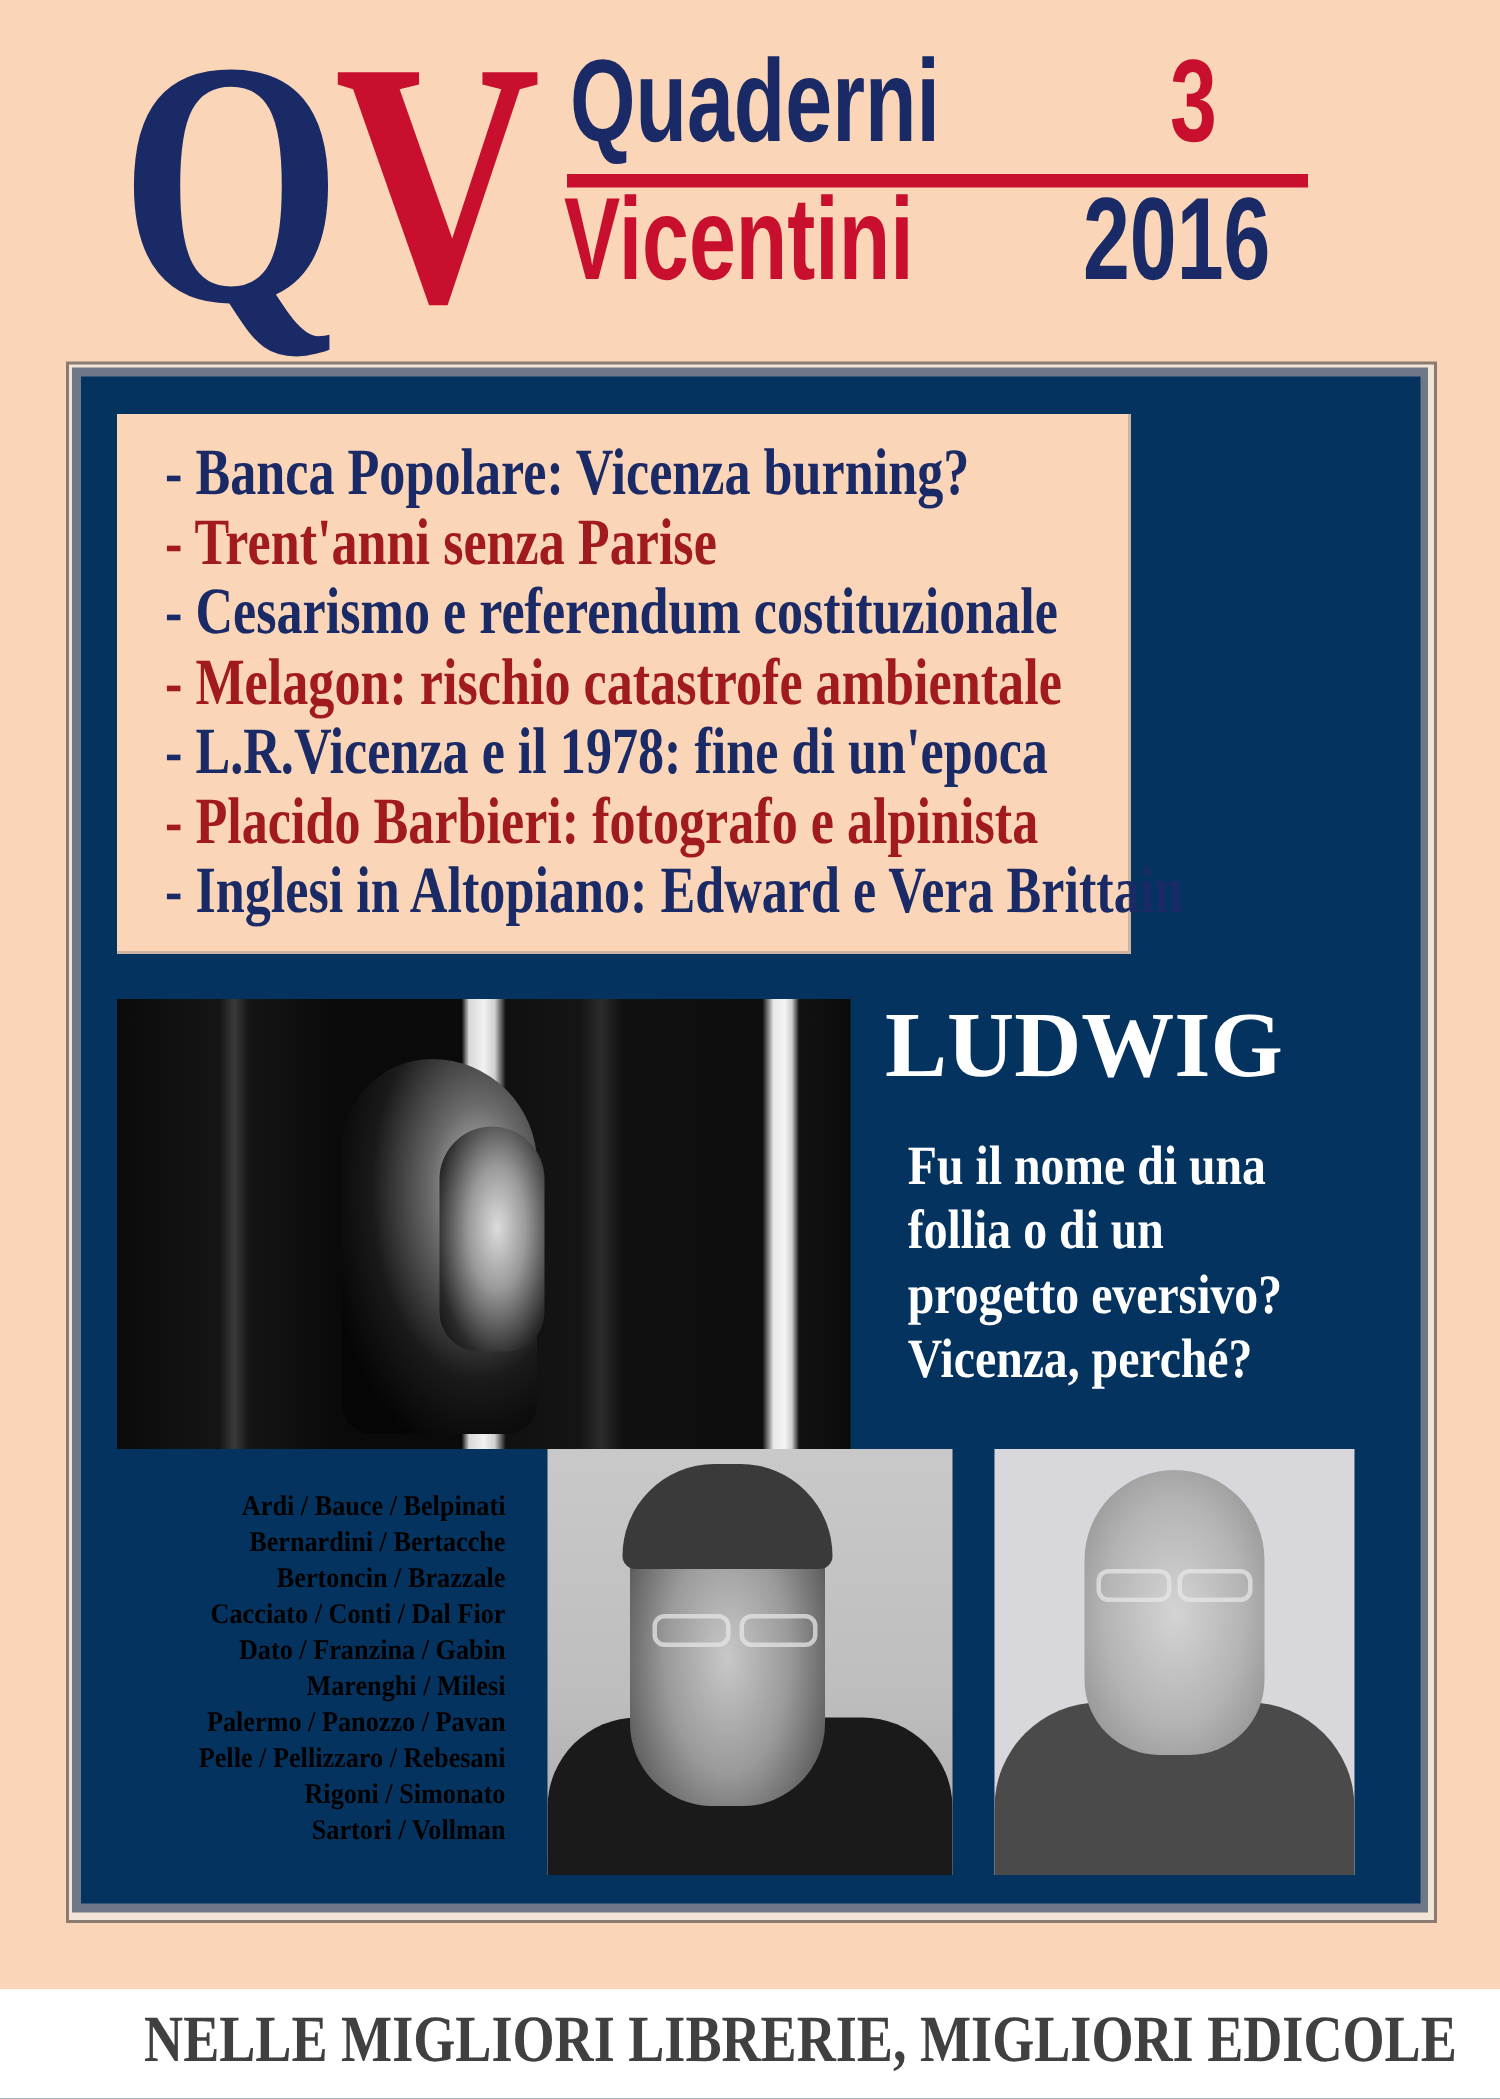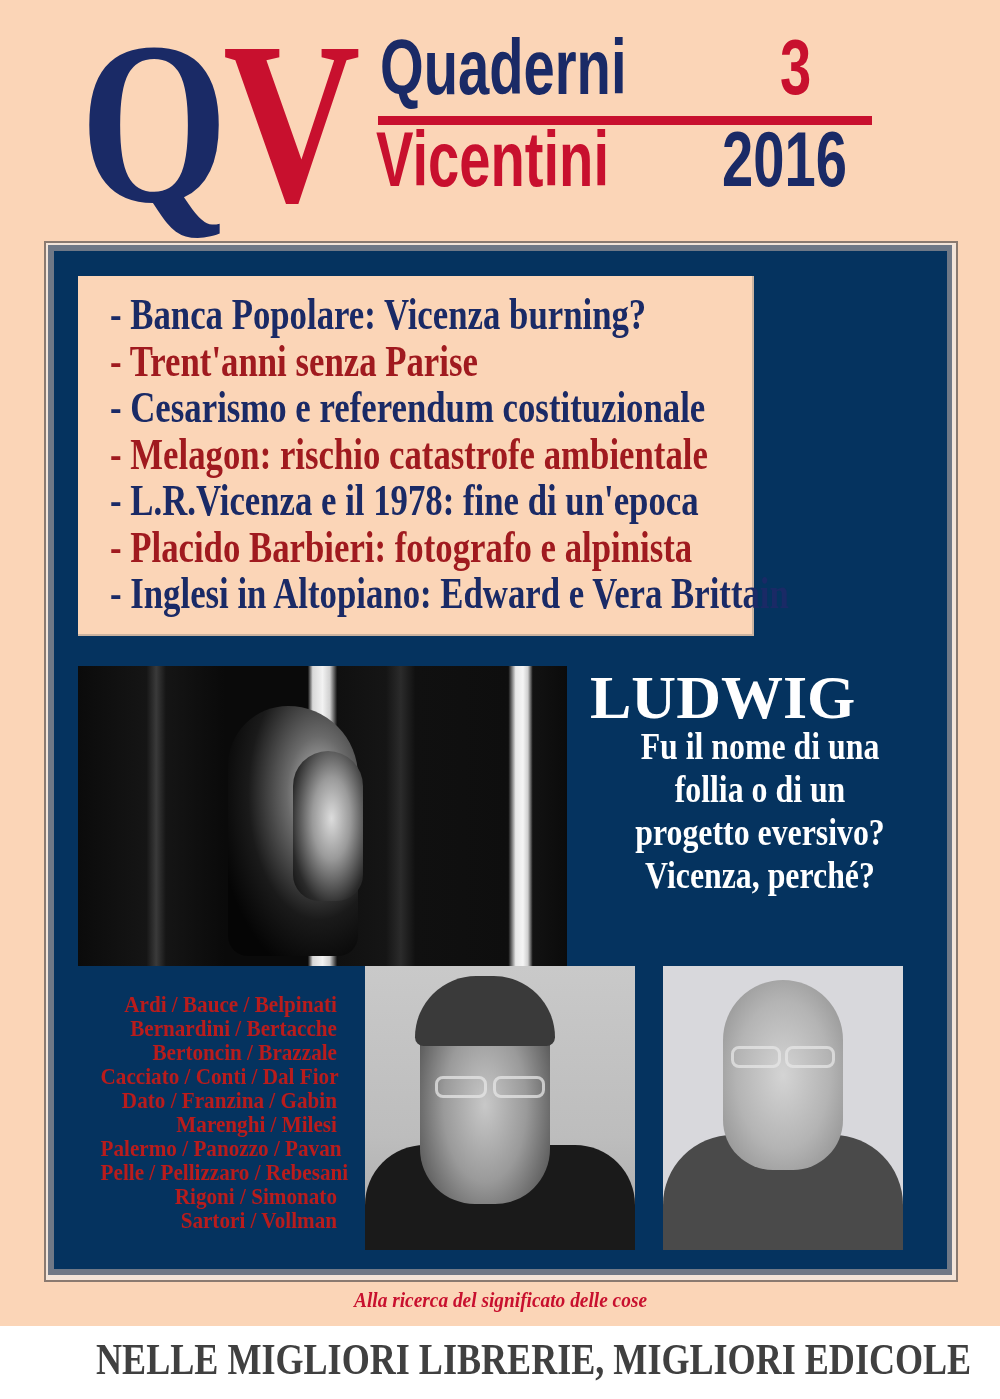--- a/index.html
+++ b/index.html
@@ -115,31 +115,31 @@
       border-radius: 8px; box-sizing: border-box;
     }
 
     
     .ludwig-title {
       position: absolute; left: 590px; top: 662px; width: 340px; 
       color: #ffffff; font-family: Liberation Serif, serif; font-weight: bold;
       font-size: 62px; line-height: 70px;
     }
     .ludwig-q {
-      position: absolute; left: 580px; top: 725px; width: 360px; text-align: center;
+      position: absolute; left: 580px; top: 756px; width: 360px; text-align: left;
       color: #ffffff; font-family: "Liberation Serif", serif; font-weight: bold;
       font-size: 37px; line-height: 43px;
     }
     .ludwig-q span { display: block; transform: scaleX(0.86); transform-origin: center; white-space: nowrap; }
 
     
     .authors {
       position: absolute; left: 80px; top: 993px; width: 257px; text-align: right;
-      color: #b91c1c; font-family: "Liberation Serif", serif; font-weight: bold;
-      font-size: 23px; line-height: 24px;
+      color: #000000; font-family: "Liberation Serif", serif; font-weight: bold;
+      font-size: 19px; line-height: 24px;
     }
     .authors div { white-space: nowrap; transform: scaleX(0.92); transform-origin: right center; }
 
     
     .tagline {
       position: absolute; left: 0; top: 1284px; width: 1000px; text-align: center;
       color: #c8102e; font-family: "Liberation Serif", serif; font-style: italic; font-weight: bold;
       font-size: 22px; line-height: 32px;
     }
     .tagline span { display: inline-block; transform: scaleX(0.88); }
@@ -217,22 +217,19 @@
     <div>Bertoncin / Brazzale</div>
     <div>Cacciato / Conti / Dal Fior</div>
     <div>Dato / Franzina / Gabin</div>
     <div>Marenghi / Milesi</div>
     <div>Palermo / Panozzo / Pavan</div>
     <div>Pelle / Pellizzaro / Rebesani</div>
     <div>Rigoni  / Simonato</div>
     <div>Sartori / Vollman</div>
   </div>
 
-  <div class="tagline">
-    <span>Alla ricerca del significato delle cose</span>
-  </div>
 </div>
 
 <div class="footer">
   <div class="footer-text">
     <span>NELLE MIGLIORI LIBRERIE, MIGLIORI EDICOLE</span>
   </div>
 </div>
 
 </body></html>

